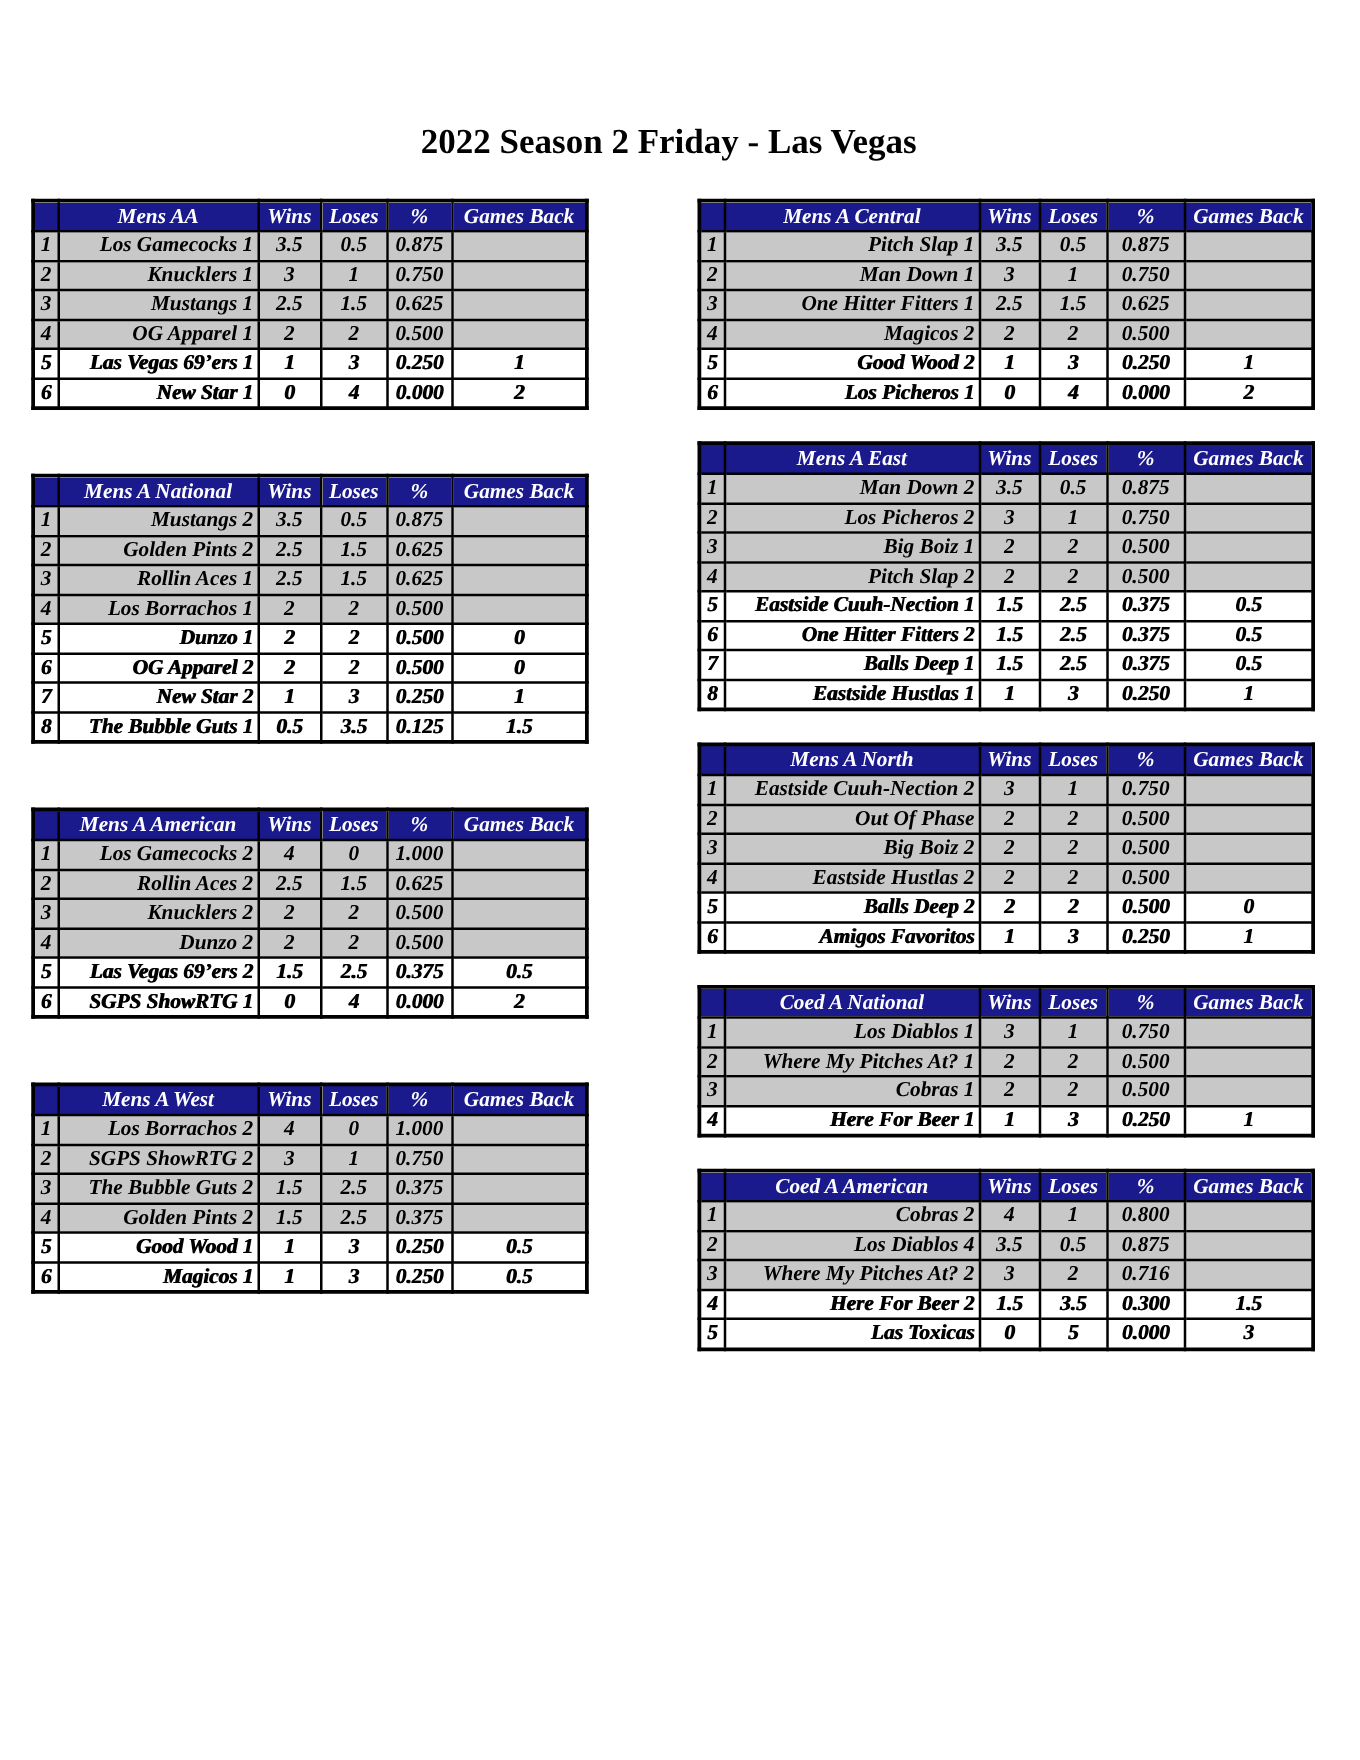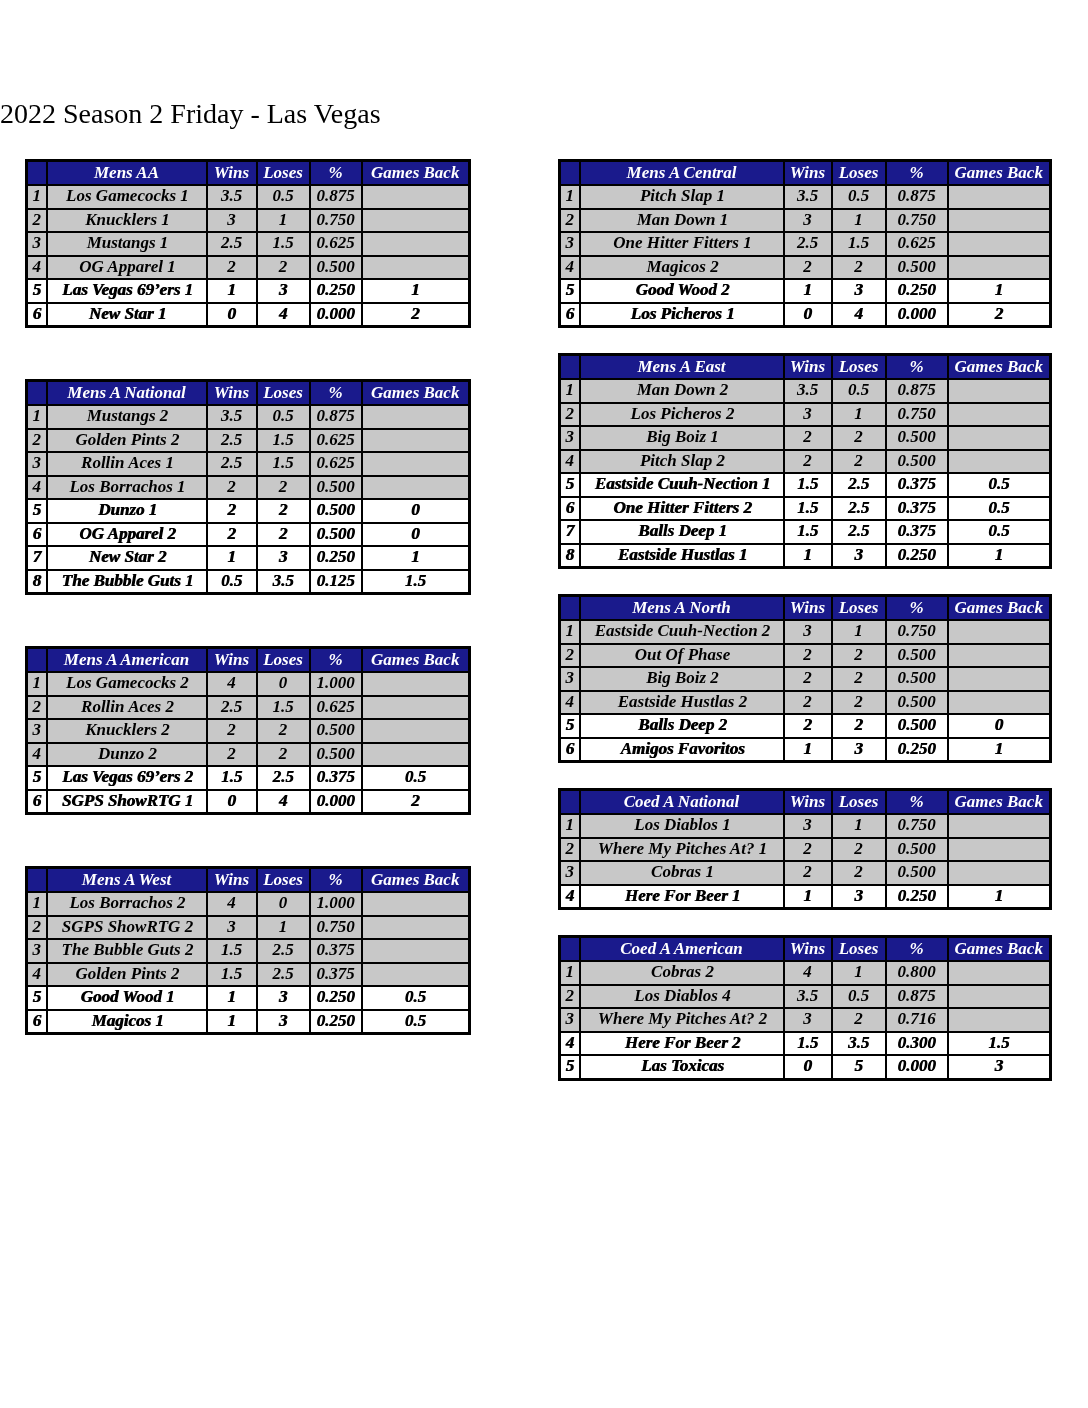--- a/index.html
+++ b/index.html
@@ -10,23 +10,23 @@
     background: #ffffff;
     font-family: "Liberation Serif", "DejaVu Serif", serif;
     color: #000;
     overflow: hidden;
   }
   .title {
     position: absolute;
     top: 98px;
     left: 0;
     width: 1070px;
-    text-align: left;
+    text-align: center;
     font-size: 28px;
-    font-weight: normal;
+    font-weight: bold;
     letter-spacing: 0px;
     color: var(--title-text, #000);
   }
   .col { position: absolute; top: 159px; font-style: italic; }
   .col-left  { left: 25px;  width: 443px; }
   .col-right { left: 558px; width: 491px; }
 
   table.standings {
     border-collapse: collapse;
     table-layout: fixed;
@@ -59,21 +59,21 @@
     overflow: hidden;
     vertical-align: middle;
     text-align: center;
   }
   table.standings th {
     background: var(--header-bg, #1a1a8c);
     color: var(--header-text, #fff);
     height: 22px;
   }
   table.standings td { height: 21.5px; }
-  table.standings td.team { text-align: center; padding-left: 5px; }
+  table.standings td.team { text-align: right; padding-left: 5px; }
   table.standings .rank { padding: 0 1px; }
 
   tr.shaded td { background: var(--shaded-row-bg, #c8c8c8); }
   tr.open td {
     background: var(--open-row-bg, #fff);
     text-shadow: 0.7px 0 0 currentColor; 
   }
 </style>
 </head>
 <body>

